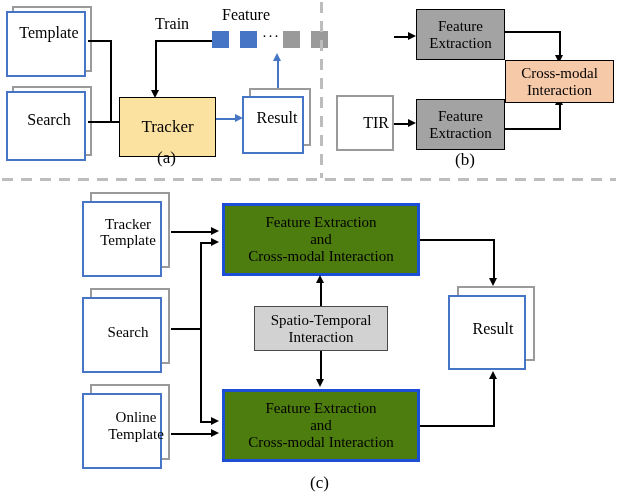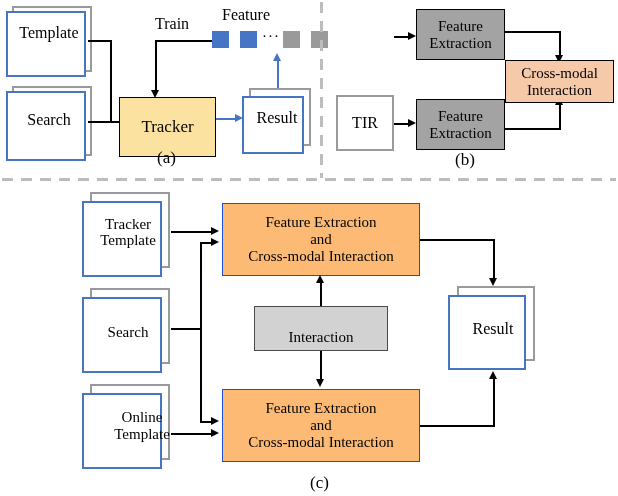--- a/index.html
+++ b/index.html
@@ -21,21 +21,21 @@
               text-align:center;font-family:"Liberation Serif",serif;color:#000;
               line-height:1.08;z-index:5;}
 
   
   .proc{position:absolute;box-sizing:border-box;border:1px solid #000;
         display:flex;align-items:center;justify-content:center;text-align:center;
         line-height:1.12;font-family:"Liberation Serif",serif;color:#000;}
   .proc.yellow{background:#fbe2a0;}
   .proc.green{background:#a3a3a3;}
   .proc.orange{background:#f6c9a8;}
-  .proc.bluefill{background:#fdba74;border:1px solid #1d4ed8;}
+  .proc.bluefill{background:#4d7c0f;border:3px solid #1d4ed8;}
   .proc.grayfill{background:#d2d2d2;border:1px solid #4a4a4a;}
 
   
   .ln{position:absolute;background:#000;}
   .ln.h{height:1.6px;}
   .ln.v{width:1.6px;}
   .ln.blueln{background:#4575c4;}
   .arw{position:absolute;width:0;height:0;}
   .arw.r{border-top:4.5px solid transparent;border-bottom:4.5px solid transparent;border-left:8px solid #000;}
   .arw.d{border-left:4.5px solid transparent;border-right:4.5px solid transparent;border-top:8px solid #000;}
@@ -106,21 +106,21 @@
     <div class="sq blue" style="left:0px;top:8px;width:62px;height:58px;"></div>
     <div class="lbl" style="font-size:16px;top:42%;left:4px;width:62px;right:auto;">Result</div>
   </div>
 
   <div class="txt" style="left:157px;top:148px;font-size:17px;">(a)</div>
 
   <div class="divider vert" style="left:320px;top:2px;height:176px;"></div>
   <div class="divider" style="left:2px;top:178px;width:614px;"></div>
 
 
-  <div class="nodebox" style="left:336px;top:95px;width:58px;height:56px;border:2px solid #9a9a9a;background:#fff;font-size:16px;">
+  <div class="nodebox" style="left:336px;top:95px;width:58px;height:56px;border:2px solid #9a9a9a;background:#fff;font-size:16px;justify-content:flex-end;">
     <span class="nb-inner">TIR</span>
   </div>
 
   <div class="ln h" style="left:394px;top:36px;width:18px;"></div>
   <div class="arw r" style="left:408px;top:32px;"></div>
 
   <div class="ln h" style="left:394px;top:123px;width:18px;"></div>
   <div class="arw r" style="left:408px;top:119px;"></div>
 
   <div class="proc green" style="left:416px;top:9px;width:89px;height:51px;font-size:15px;">
@@ -165,21 +165,21 @@
 
   <div class="stack" style="left:82px;top:288px;width:96px;height:90px;">
     <div class="sq gray" style="left:8px;top:0px;width:80px;height:76px;"></div>
     <div class="sq blue" style="left:0px;top:9px;width:80px;height:76px;"></div>
     <div class="lbl" style="font-size:15px;top:49%;left:6px;width:80px;right:auto;">Search</div>
   </div>
 
   <div class="stack" style="left:82px;top:384px;width:96px;height:90px;">
     <div class="sq gray" style="left:8px;top:0px;width:80px;height:76px;"></div>
     <div class="sq blue" style="left:0px;top:9px;width:80px;height:76px;"></div>
-    <div class="lbl" style="font-size:15px;top:46%;left:20px;width:80px;right:auto;">
+    <div class="lbl" style="font-size:15px;top:46%;left:14px;width:80px;right:auto;">
       <span>Online</span><br>
       <span>Template</span>
     </div>
   </div>
 
   <div class="ln h" style="left:171px;top:231px;width:42px;"></div>
   <div class="arw r" style="left:211px;top:227px;"></div>
 
   <div class="ln h" style="left:171px;top:433px;width:42px;"></div>
   <div class="arw r" style="left:211px;top:429px;"></div>
@@ -202,21 +202,21 @@
   <div class="proc bluefill" style="left:222px;top:389px;width:198px;height:73px;font-size:15px;">
     <span class="nb-inner">
       <span>Feature Extraction</span><br>
       <span>and</span><br>
       <span>Cross-modal Interaction</span>
     </span>
   </div>
 
   <div class="proc grayfill" style="left:254px;top:306px;width:134px;height:45px;font-size:15px;">
     <span class="nb-inner">
-      <br>
+      <span>Spatio-Temporal</span><br>
       <span>Interaction</span>
     </span>
   </div>
 
   <div class="ln v" style="left:320px;top:282px;height:24px;"></div>
   <div class="arw u" style="left:316px;top:275px;"></div>
 
   <div class="ln v" style="left:320px;top:351px;height:30px;"></div>
   <div class="arw d" style="left:316px;top:379px;"></div>
 

